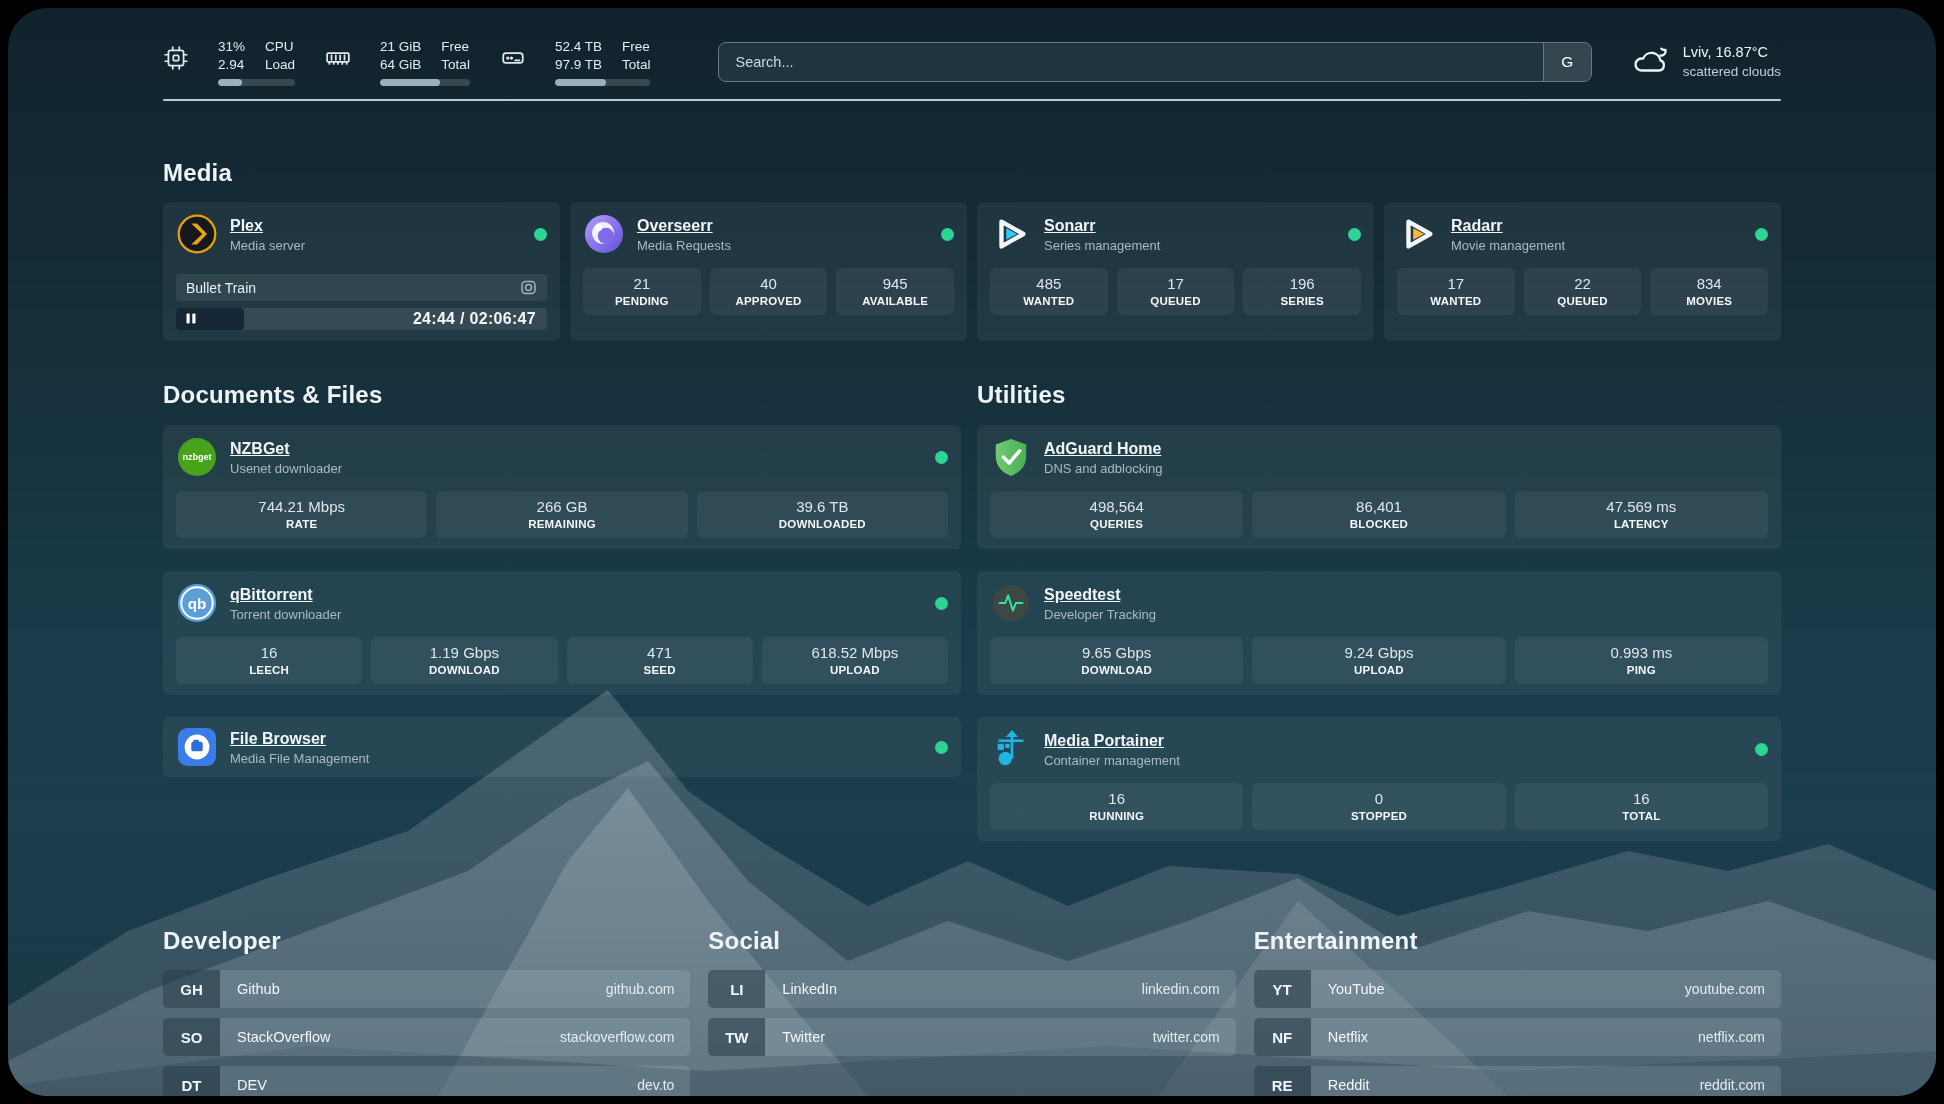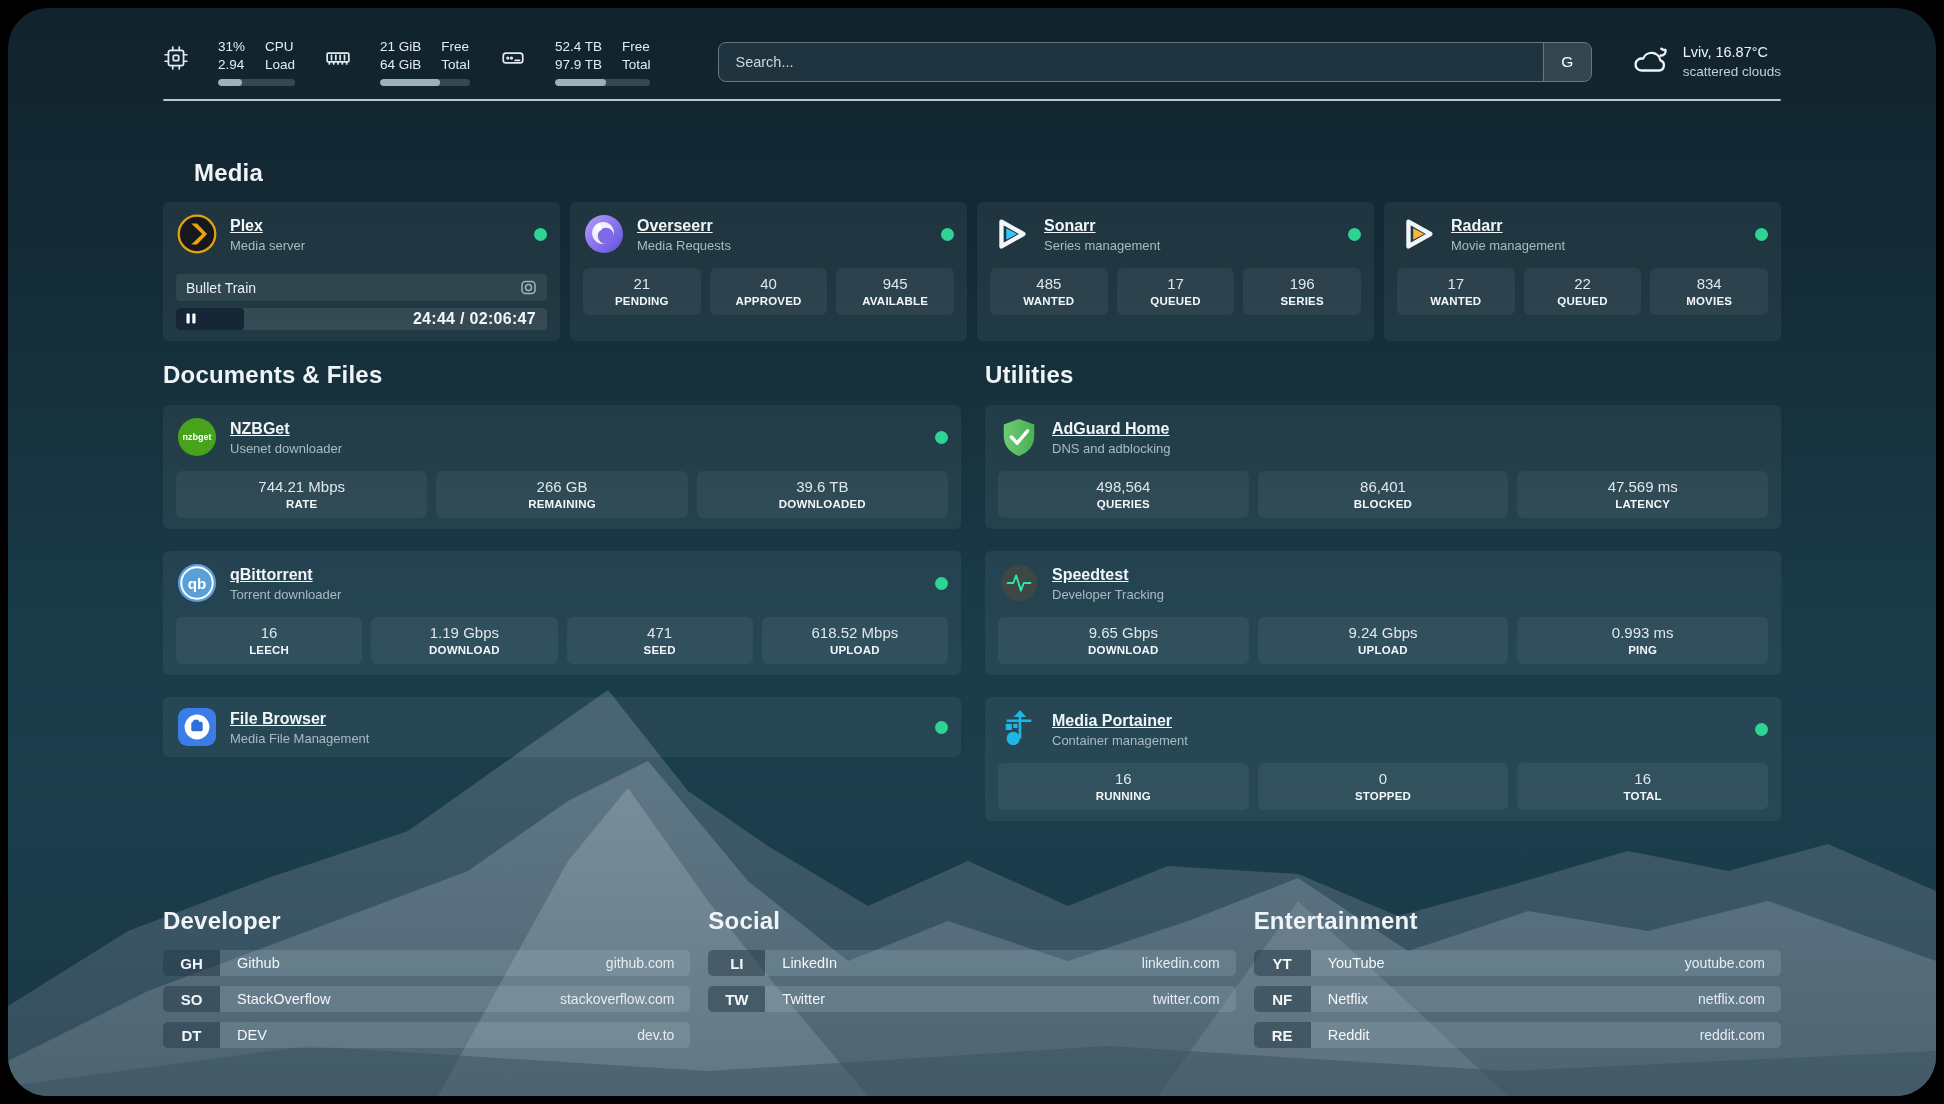--- a/index.html
+++ b/index.html
@@ -28,21 +28,21 @@
   .searchwrap input::placeholder{color:#cdd8de;opacity:1;}
   .g-btn{width:47px;height:100%;flex:none;display:flex;align-items:center;justify-content:center;
     font-size:15.5px;color:#fff;background:rgba(255,255,255,0.09);border-left:1px solid #67787f;cursor:pointer;}
   .weather{display:flex;align-items:center;gap:13px;}
   .weather-l1{font-size:14.5px;color:#eef3f6;line-height:1.35;}
   .weather-l2{font-size:13.5px;color:#c3cfd6;line-height:1.35;}
   .divider{margin-top:13px;height:2px;border-radius:1px;background:rgba(218,228,235,0.85);}
 
   
   .section-title{font-size:24px;font-weight:600;color:#eff4f7;letter-spacing:.2px;}
-  .media-title{margin-top:58px;margin-left:31px;}
+  .media-title{margin-top:58px;}
   .media-grid{margin-top:15px;display:grid;grid-template-columns:repeat(4,1fr);gap:10px;}
 
   .card{background:rgba(255,255,255,0.055);border-radius:6px;padding:11px 13px;box-sizing:border-box;}
   .card-head{display:flex;align-items:center;gap:12px;}
   .svc-icon{width:42px;height:42px;flex:none;display:flex;align-items:center;justify-content:center;}
   .svc-text{display:flex;flex-direction:column;}
   .svc-title{font-size:16px;font-weight:600;color:#f1f6f8;line-height:1.2;text-decoration:underline;}
   .svc-sub{font-size:13px;color:#a9bac3;margin-top:3px;}
   .status-dot{margin-left:auto;width:13px;height:13px;border-radius:50%;background:#2dd493;flex:none;}
   .stats{display:grid;grid-auto-flow:column;grid-auto-columns:1fr;gap:9px;margin-top:13px;}
@@ -53,29 +53,29 @@
   
   .np-row{margin-top:19px;background:rgba(255,255,255,0.07);border-radius:4px;padding:5px 10px;
     display:flex;align-items:center;font-size:14px;color:#e9eff3;}
   .np-row .cam{margin-left:auto;display:flex;}
   .pl-progress{margin-top:7px;background:rgba(255,255,255,0.09);border-radius:4px;height:22px;
     display:flex;align-items:center;padding-right:11px;overflow:hidden;}
   .pl-elapsed{height:100%;background:#152737;border-radius:4px;display:flex;align-items:center;padding-left:10px;box-sizing:border-box;flex:none;}
   .pl-time{margin-left:auto;font-size:16px;font-weight:700;color:#f3f7f9;letter-spacing:.3px;white-space:nowrap;}
 
   
-  .cols{display:grid;grid-template-columns:798px 1fr;gap:24px;margin-top:20px;}
+  .cols{display:grid;grid-template-columns:798px 1fr;gap:16px;margin-top:40px;}
   .col .section-title{margin-bottom:16px;}
   .col .card{margin-bottom:22px;}
   .card.slim{padding:9px 13px;}
 
   
   .bm-wrap{display:grid;grid-template-columns:repeat(3,1fr);gap:18px;margin-top:64px;}
   .bm-list{margin-top:15px;}
-  .bm-row{display:flex;align-items:center;height:26px;margin-bottom:10px;border-radius:5px;overflow:hidden;
+  .bm-row{display:flex;align-items:center;height:38px;margin-bottom:10px;border-radius:5px;overflow:hidden;
     background:rgba(188,211,223,0.17);cursor:pointer;}
   .bm-abbr{width:57px;align-self:stretch;flex:none;display:flex;align-items:center;justify-content:center;
     background:rgba(12,32,44,0.45);font-size:15px;font-weight:600;color:#f1f6f9;}
   .bm-name{margin-left:17px;font-size:14.5px;color:#f3f7fa;}
   .bm-url{margin-left:auto;margin-right:16px;font-size:14px;color:#e4ecf1;}
 
   .clickable{cursor:pointer;}
 </style>
 </head>
 <body>

